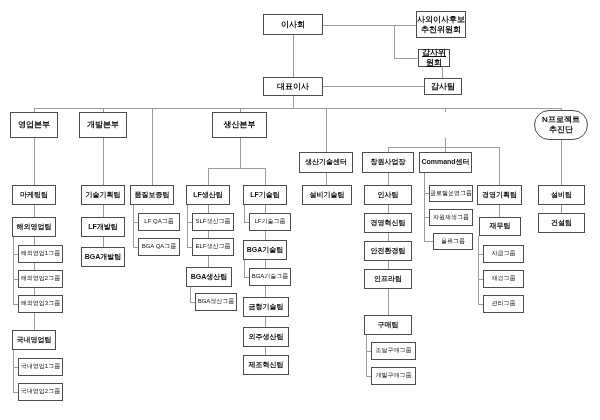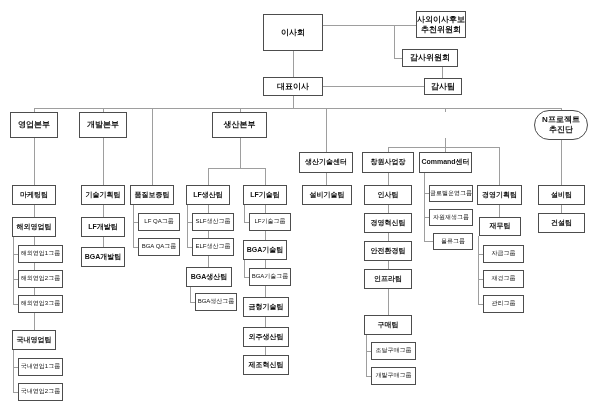--- a/index.html
+++ b/index.html
@@ -103,24 +103,24 @@
     <div class="edge" style="background: rgb(158, 158, 158); top: 193px; left: 424px; height: 1px; width: 5px;"></div>
     <div class="edge" style="background: rgb(158, 158, 158); top: 217px; left: 424px; height: 1px; width: 5px;"></div>
     <div class="edge" style="background: rgb(158, 158, 158); top: 241px; left: 424px; height: 1px; width: 9px;"></div>
     <div class="edge" style="background: rgb(158, 158, 158); left: 499px; top: 205px; width: 1px; height: 12px;"></div>
     <div class="edge" style="background: rgb(158, 158, 158); left: 478px; top: 236px; width: 1px; height: 68px;"></div>
     <div class="edge" style="background: rgb(158, 158, 158); top: 254px; left: 478px; height: 1px; width: 5px;"></div>
     <div class="edge" style="background: rgb(158, 158, 158); top: 279px; left: 478px; height: 1px; width: 5px;"></div>
     <div class="edge" style="background: rgb(158, 158, 158); top: 304px; left: 478px; height: 1px; width: 5px;"></div>
     <div class="edge" style="background: rgb(158, 158, 158); left: 561px; top: 140px; width: 1px; height: 45px;"></div>
     <div class="edge" style="background: rgb(158, 158, 158); left: 561px; top: 205px; width: 1px; height: 8px;"></div>
-    <div class="node top" style="left: 263px; top: 14px; width: 60px; height: 37px; border-color: rgb(77, 77, 77); color: rgb(17, 17, 17);">이사회</div>
+    <div class="node top" style="left: 263px; top: 14px; width: 60px; height: 21px; border-color: rgb(77, 77, 77); color: rgb(17, 17, 17);">이사회</div>
     <div class="node top" style="left: 416px; top: 11px; width: 50px; height: 27px; border-color: rgb(77, 77, 77); color: rgb(17, 17, 17);">사외이사후보
 추천위원회</div>
-    <div class="node top" style="left: 402px; top: 49px; width: 56px; height: 18px; border-color: rgb(77, 77, 77); color: rgb(17, 17, 17);">감사위원회</div>
+    <div class="node top" style="left: 418px; top: 49px; width: 32px; height: 18px; border-color: rgb(77, 77, 77); color: rgb(17, 17, 17); text-decoration: underline;">감사위원회</div>
     <div class="node top" style="left: 263px; top: 77px; width: 60px; height: 19px; border-color: rgb(77, 77, 77); color: rgb(17, 17, 17); text-align: center;">대표이사</div>
     <div class="node top" style="left: 424px; top: 78px; width: 38px; height: 17px; border-color: rgb(77, 77, 77); color: rgb(17, 17, 17);">감사팀</div>
     <div class="node division" style="left: 10px; top: 112px; width: 48px; height: 26px; border-color: rgb(77, 77, 77); color: rgb(17, 17, 17);">영업본부</div>
     <div class="node division" style="left: 79px; top: 112px; width: 48px; height: 26px; border-color: rgb(77, 77, 77); color: rgb(17, 17, 17);">개발본부</div>
     <div class="node division" style="left: 212px; top: 112px; width: 55px; height: 26px; border-color: rgb(77, 77, 77); color: rgb(17, 17, 17);">생산본부</div>
     <div class="node division" style="left: 534px; top: 110px; width: 54px; height: 30px; border-color: rgb(77, 77, 77); color: rgb(17, 17, 17); border-radius: 15px;">N프로젝트
 추진단</div>
     <div class="node mid" style="left: 299px; top: 152px; width: 54px; height: 21px; border-color: rgb(77, 77, 77); color: rgb(17, 17, 17);">생산기술센터</div>
     <div class="node mid" style="left: 362px; top: 152px; width: 52px; height: 21px; border-color: rgb(77, 77, 77); color: rgb(17, 17, 17);">창원사업장</div>
     <div class="node mid" style="left: 419px; top: 152px; width: 53px; height: 21px; border-color: rgb(77, 77, 77); color: rgb(17, 17, 17);">Command센터</div>

